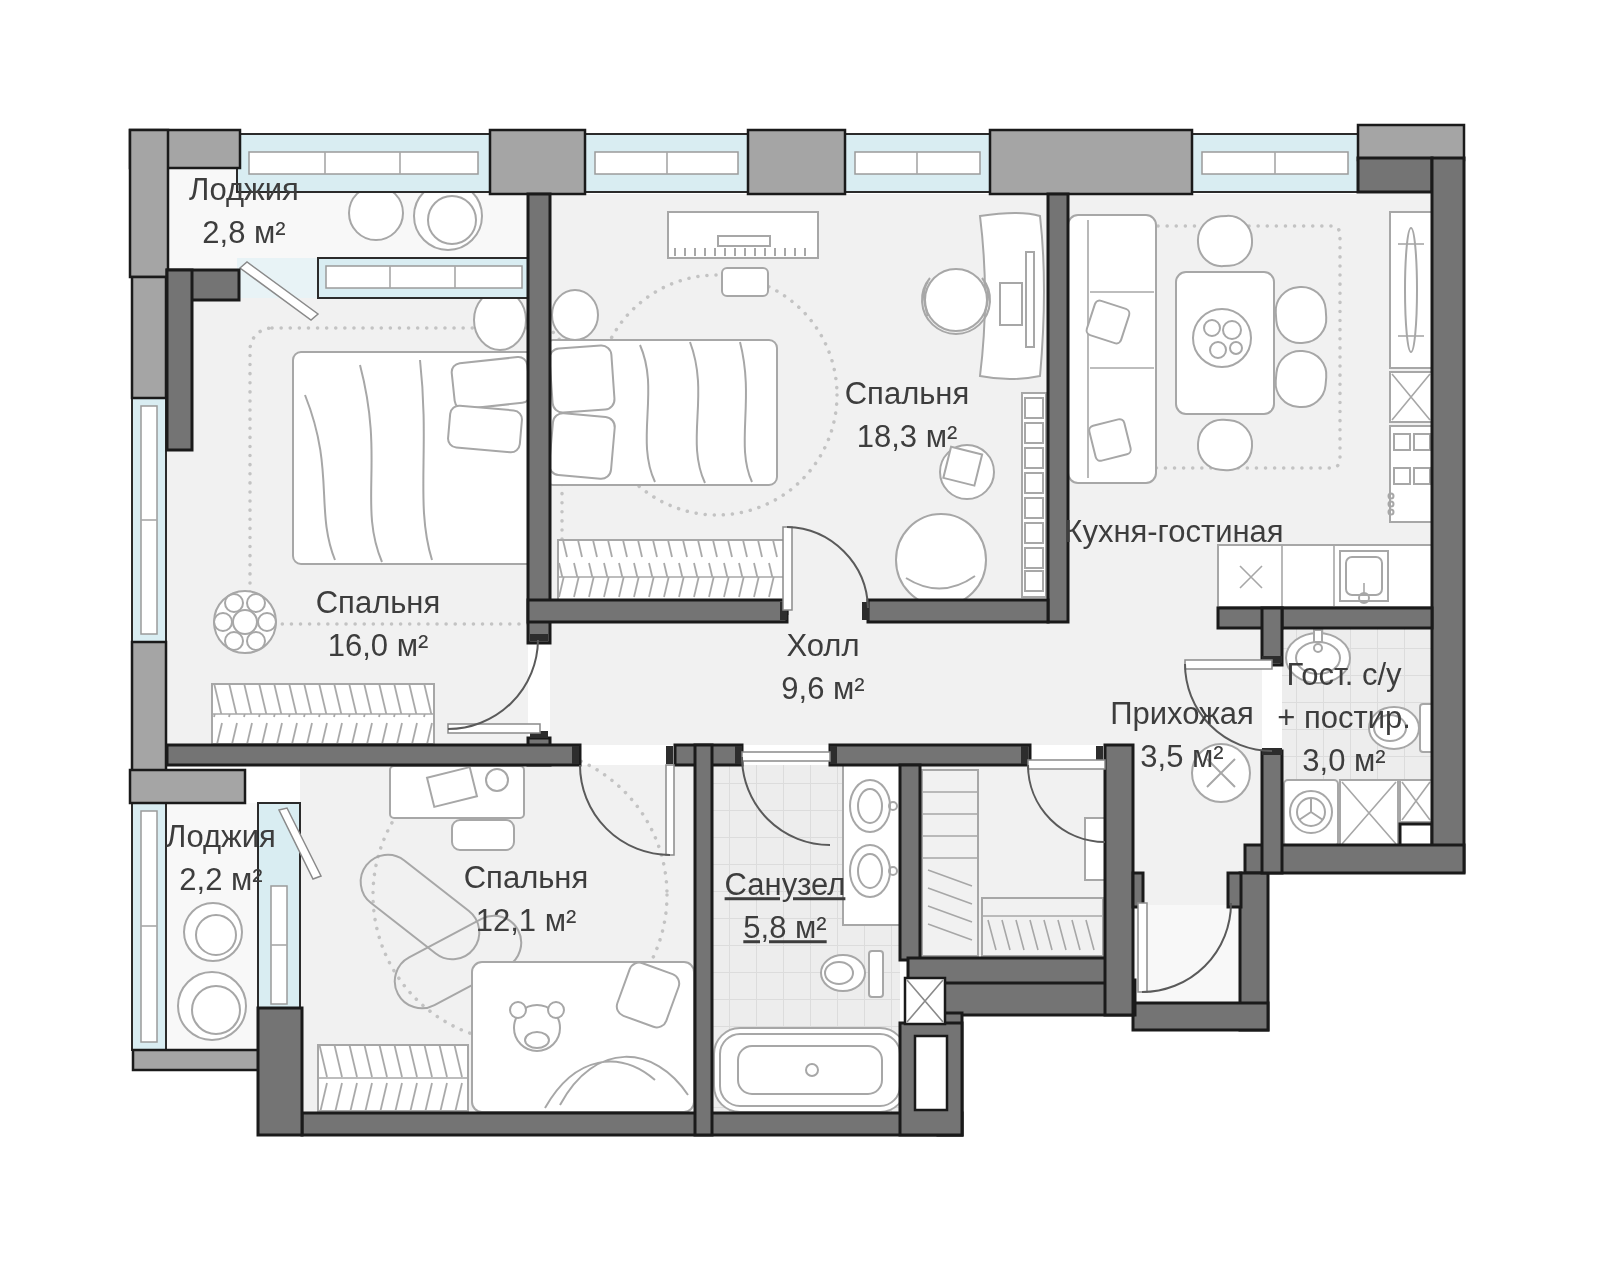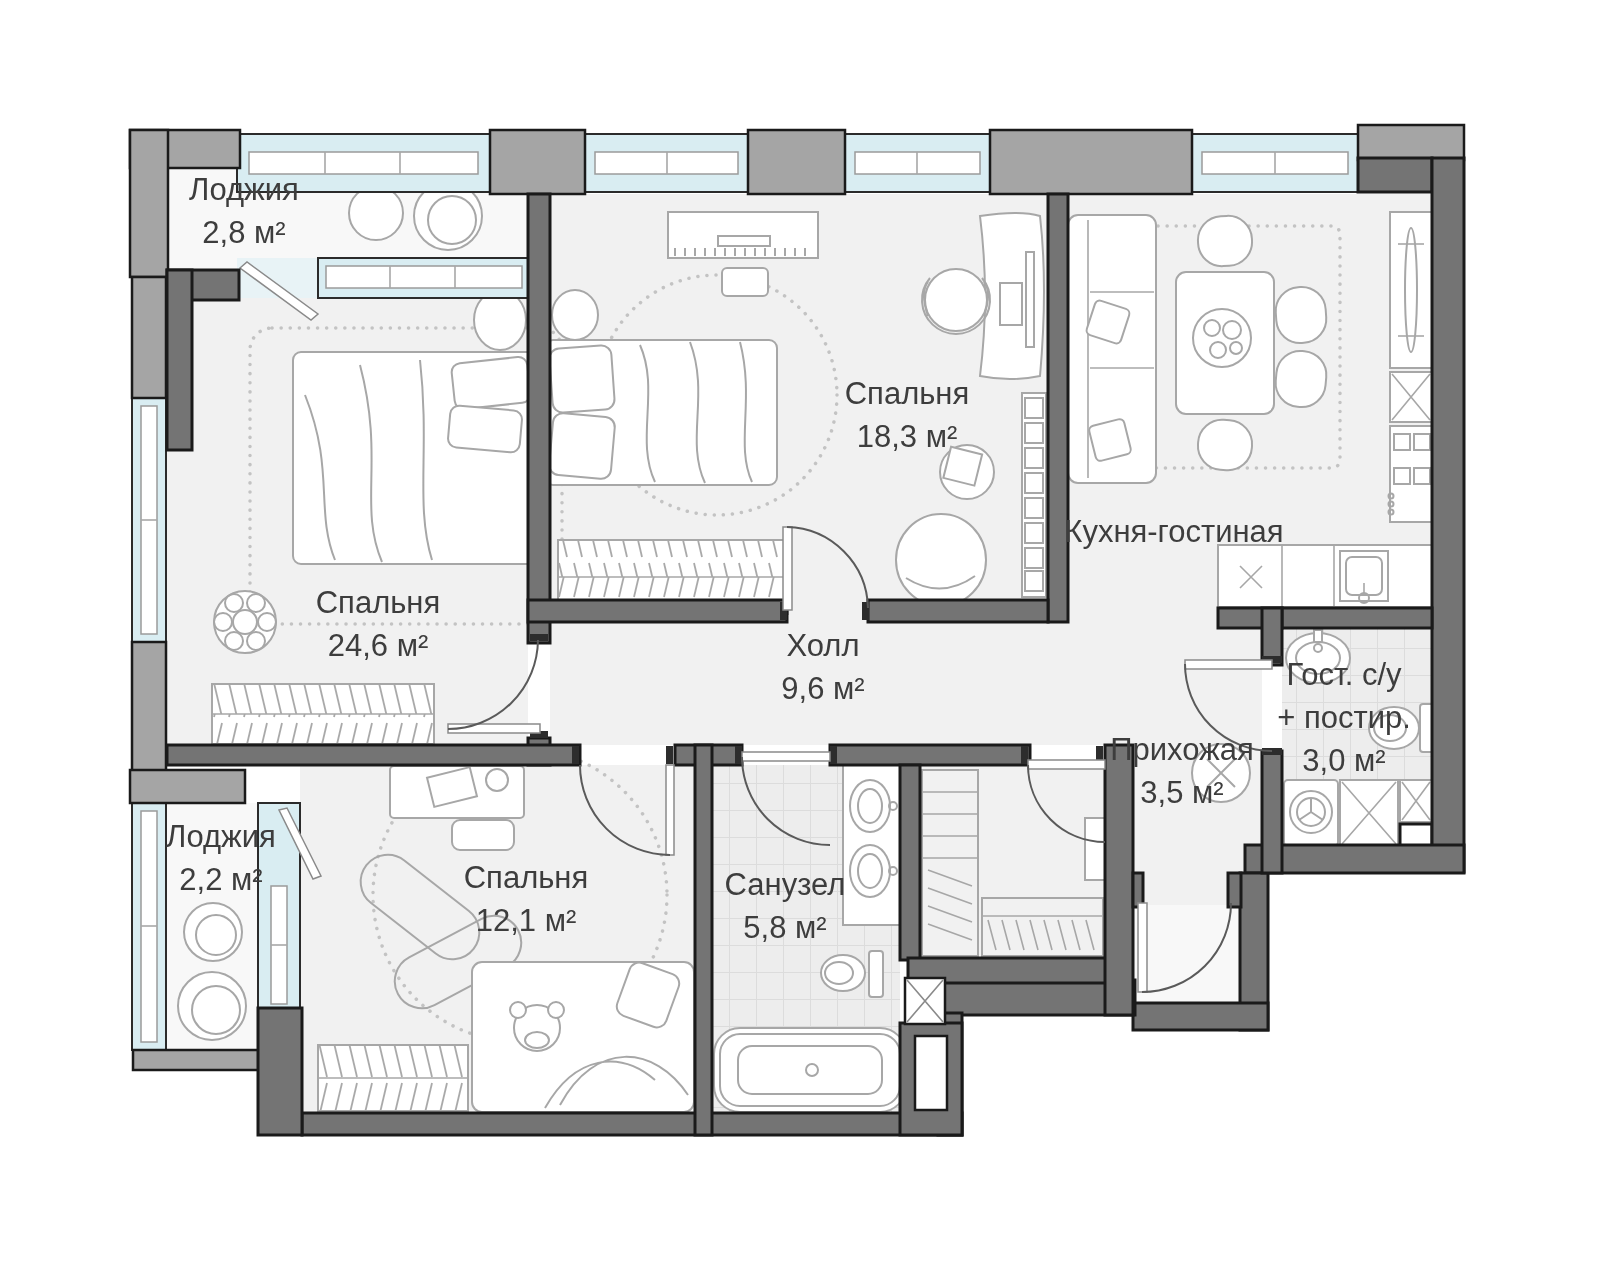--- a/index.html
+++ b/index.html
@@ -383,48 +383,48 @@
     <path class="door" d="M1231,903 A89,89 0 0 1 1142,992"></path>
   </g>
 </svg>
 
 <div class="room-label" style="left:244px;top:212px;">
   <div>Лоджия</div>
   <div>2,8 м²</div>
 </div>
 <div class="room-label" style="left:378px;top:625px;">
   <div>Спальня</div>
-  <div>24,6 м²</div>
+  <div>16,0 м²</div>
 </div>
 <div class="room-label" style="left:907px;top:416px;">
   <div>Спальня</div>
   <div>18,3 м²</div>
 </div>
 <div class="room-label" style="left:1174px;top:532px;">
   <div>Кухня-гостиная</div>
 </div>
 <div class="room-label" style="left:823px;top:668px;">
   <div>Холл</div>
   <div>9,6 м²</div>
 </div>
-<div class="room-label" style="left:1182px;top:736px;margin-top:36px;">
+<div class="room-label" style="left:1182px;top:736px;">
   <div>Прихожая</div>
   <div>3,5 м²</div>
 </div>
 <div class="room-label" style="left:1344px;top:718px;text-align:center;">
   <div>Гост. с/у</div>
   <div>+ постир.</div>
   <div>3,0 м²</div>
 </div>
 <div class="room-label" style="left:221px;top:859px;">
   <div>Лоджия</div>
   <div>2,2 м²</div>
 </div>
 <div class="room-label" style="left:526px;top:900px;">
   <div>Спальня</div>
   <div>12,1 м²</div>
 </div>
-<div class="room-label" style="left:785px;top:907px;">
+<div class="room-label" style="left:785px;top:907px;text-decoration:underline;">
   <div>Санузел</div>
   <div>5,8 м²</div>
 </div>
 
 </div>
 
 </body></html>

